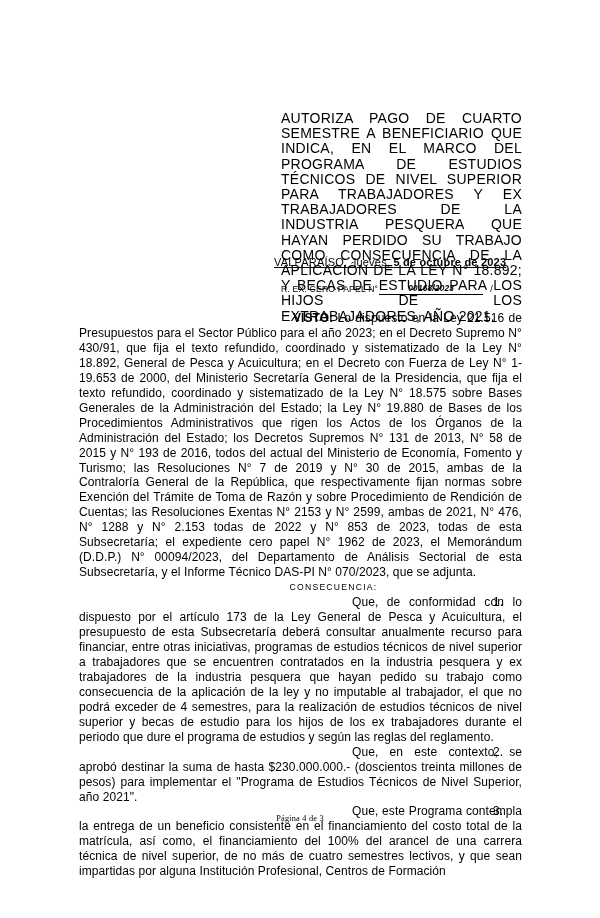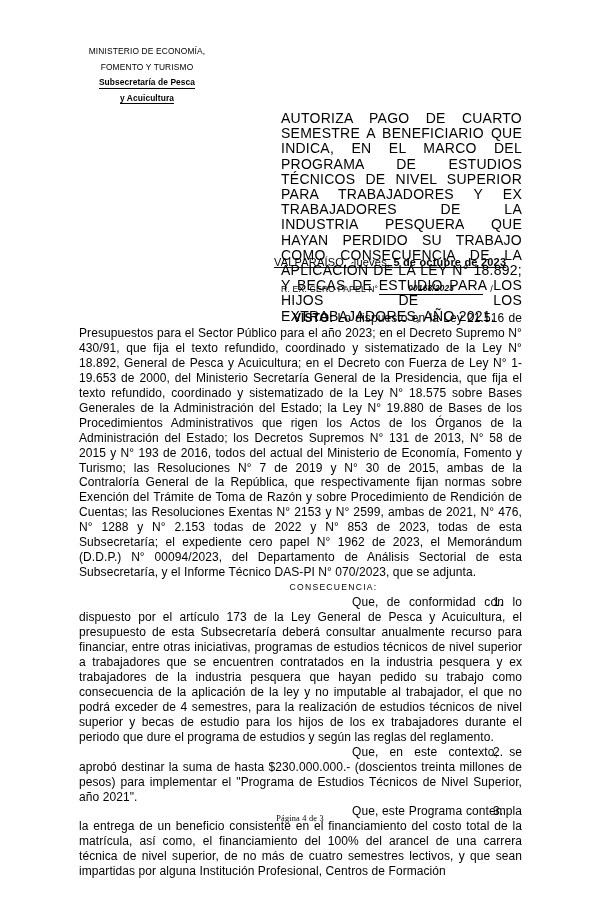--- a/index.html
+++ b/index.html
@@ -153,26 +153,20 @@
     font-size: 8.3px;
     font-family: "Liberation Serif", serif;
     letter-spacing: 0.2px;
   }
 </style>
 </head>
 <body>
 
 <div class="page">
 
-  <div class="org-header">
-    <span class="ln">MINISTERIO DE ECONOMÍA,</span>
-    <span class="ln">FOMENTO Y TURISMO</span>
-    <span class="ln b"><span>Subsecretaría de Pesca</span></span>
-    <span class="ln b"><span>y Acuicultura</span></span>
-  </div>
 
   <div class="subject">AUTORIZA PAGO DE CUARTO SEMESTRE A BENEFICIARIO QUE INDICA, EN EL MARCO DEL PROGRAMA DE ESTUDIOS TÉCNICOS DE NIVEL SUPERIOR PARA TRABAJADORES Y EX TRABAJADORES DE LA INDUSTRIA PESQUERA QUE HAYAN PERDIDO SU TRABAJO COMO CONSECUENCIA DE LA APLICACIÓN DE LA LEY N° 18.892; Y BECAS DE ESTUDIO PARA LOS HIJOS DE LOS EXTRABAJADORES, AÑO 2021.</div>
 
   <div class="place-date">
     <span>VALPARAÍSO,</span>&nbsp;
     <span>jueves,</span>
     <span class="date-strong">5 de octubre de 2023</span>
   </div>
 
   <div class="resnum">

